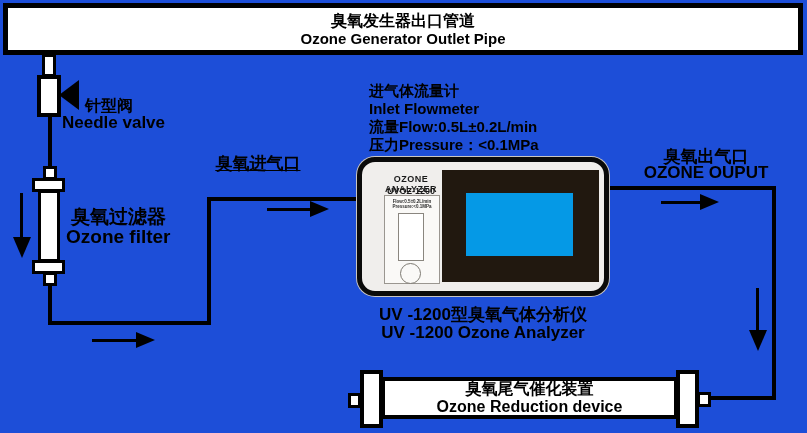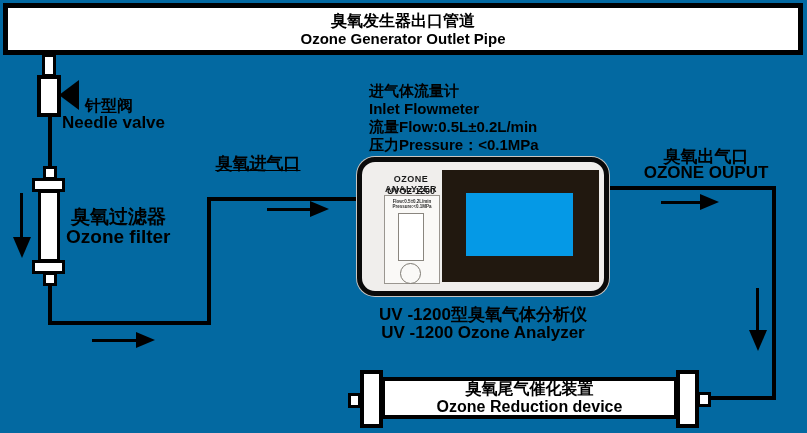--- a/index.html
+++ b/index.html
@@ -1,18 +1,18 @@
 <!DOCTYPE html>
 <html><head>
 <meta charset="utf-8">
 <style>
   * { margin:0; padding:0; box-sizing:border-box; }
   html,body { background:#ffffff; }
   .stage {
-    position:relative; width:807px; height:433px; background:#0369a1;
+    position:relative; width:807px; height:433px; background:#1d4ed8;
     font-family:"Liberation Sans", sans-serif; color:#000; overflow:hidden;
   }
   .lbl { position:absolute; font-weight:bold; white-space:nowrap; z-index:5; }
   .ctr { text-align:center; }
   .pipe { position:absolute; background:#000; z-index:1; }
   .shape { position:absolute; background:#fff; border:3px solid #000; z-index:2;align-items:center; }
   .arrowhead-right { position:absolute; width:0; height:0;
     border-top:8px solid transparent; border-bottom:8px solid transparent;
     border-left:19px solid #000; z-index:2; }
   .arrowhead-down { position:absolute; width:0; height:0;

